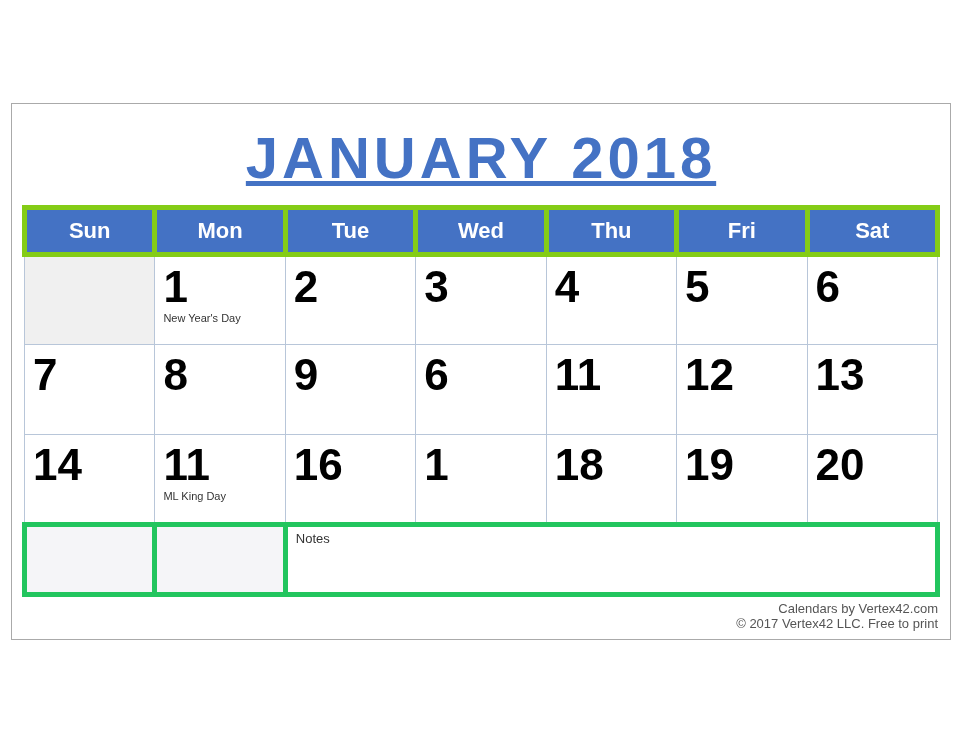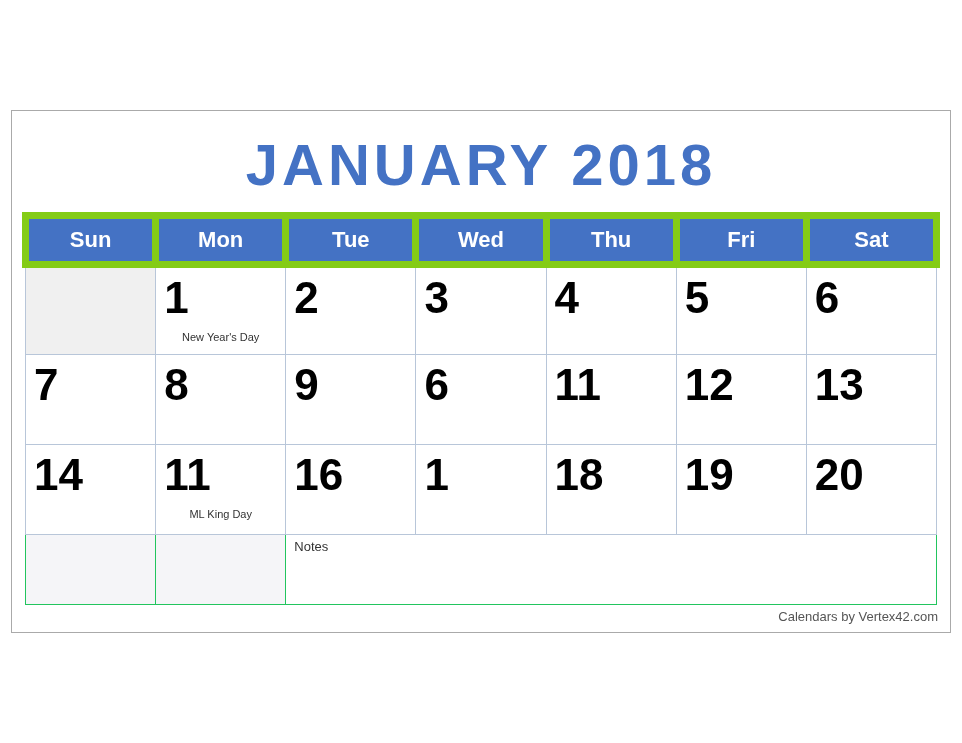--- a/index.html
+++ b/index.html
@@ -18,33 +18,34 @@
       background: #fff;
       padding: 10px 10px 6px 10px;
     }
     .calendar-title {
       text-align: center;
       font-size: 58px;
       font-weight: bold;
       color: #4472c4;
       letter-spacing: 4px;
       padding: 10px 0 14px 0;
+      text-decoration: underline;
     }
     .calendar-table {
       width: 100%;
       border-collapse: collapse;
     }
     .calendar-table th {
       background-color: #4472c4;
       color: #fff;
       text-align: center;
       font-size: 22px;
       font-weight: bold;
       padding: 8px 0;
-      border: 7px solid #84cc16;
+      border: 5px solid #84cc16;
     }
     .calendar-table td {
       border: 1px solid #b8c6d9;
       vertical-align: top;
       width: calc(100%/7);
       height: 90px;
       padding: 6px 8px 4px 8px;
       background: #fff;
     }
     .calendar-table td.empty {
@@ -52,29 +53,28 @@
     }
     .day-number {
       font-size: 44px;
       font-weight: bold;
       color: #000;
       line-height: 1.1;
     }
     .holiday-label {
       font-size: 11px;
       color: #333;
-      margin-top: 9px;
-      text-align: center;
+      margin-top: 1px;
     }
     .notes-row td {
       height: 70px;
       vertical-align: top;
       padding: 4px 8px;
       background: #f5f5f8;
-      border: 1px solid #22c55e;
+      border: 5px solid #22c55e;
     }
     .notes-row td.notes-label {
       background: #fff;
       vertical-align: top;
       padding: 4px 8px;
     }
     .notes-text {
       font-size: 13px;
       color: #333;
     }
@@ -178,14 +178,15 @@
           <td></td>
           <td colspan="5" class="notes-label">
             <div class="notes-text">Notes</div>
           </td>
         </tr>
       </tbody>
   </table>
 
   <div class="footer-text">
     <div>Calendars by Vertex42.com</div>
+    <div>© 2017 Vertex42 LLC. Free to print</div>
   </div>
 </div>
 
 </body></html>

